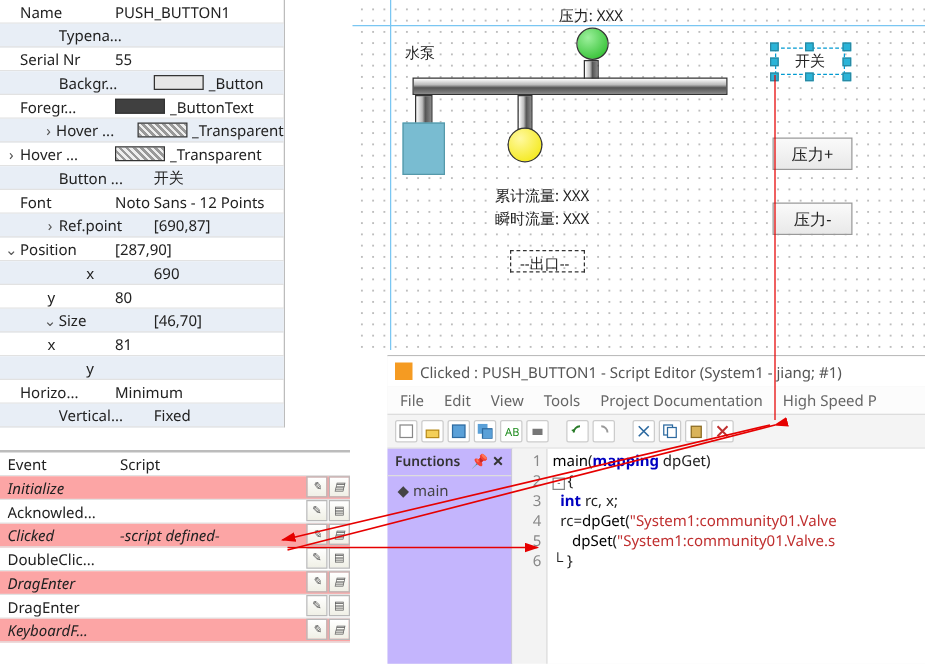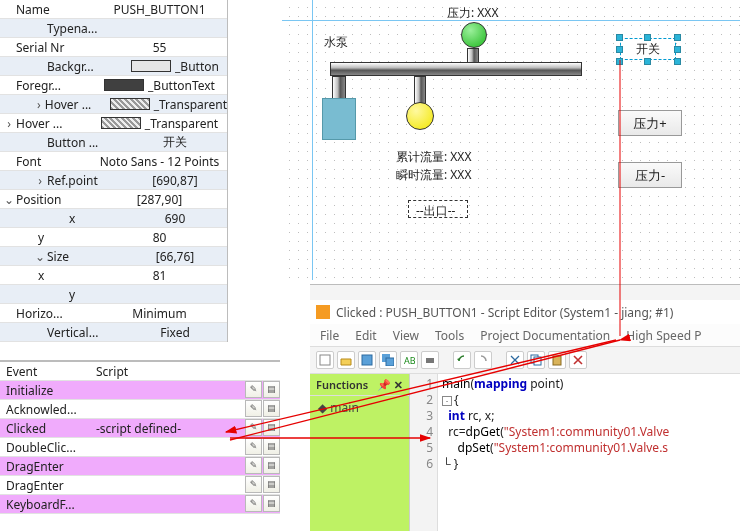--- a/index.html
+++ b/index.html
@@ -4,31 +4,31 @@
 <style>
 * { box-sizing: border-box; font-family: "Segoe UI", "Noto Sans", Tahoma, sans-serif; }
 body { margin: 0; width: 740px; height: 531px; background: #fff; font-size: 12px; color: #222; overflow: hidden; position: relative; }
 
 
 .propgrid { position: absolute; left: 0; top: 0; width: 228px; border-right: 1px solid #bcbcbc; }
 .propgrid .row { display: flex; align-items: center; height: 19px; border-bottom: 1px solid #e2e2e2; padding-left: 2px; }
 .propgrid .row.alt { background: #e8eef6; padding-left: 33px; }
 .propgrid .exp { width: 14px; text-align: center; color: #555; cursor: pointer; }
 .propgrid .lbl { width: 72px; white-space: nowrap; overflow: hidden; text-overflow: ellipsis; }
-.propgrid .val { flex: 1; padding-left: 4px; display: flex; align-items: center; gap: 4px; justify-content: center; }
+.propgrid .val { flex: 1; padding-left: 4px; display: flex; align-items: center; gap: 4px; }
 .swatch { width: 40px; height: 12px; border: 1px solid #333; }
 .sw-btn { background: #e6e6e6; }
 .sw-btntext { background: #404040; }
 .sw-trans { background: repeating-linear-gradient(45deg,#999, #999 2px, #eee 2px, #eee 4px); }
 .propgrid .indent { padding-left: 22px; }
 
 
 .events { position: absolute; left: 0; top: 360px; width: 280px; border-top: 2px solid #bcbcbc; }
 .events .row { display: flex; align-items: center; height: 19px; border-bottom: 1px solid #e2e2e2; padding-left: 6px; }
-.events .row.alt { background: #f0abfc; }
+.events .row.alt { background: #fca5a5; font-style: italic; }
 .events .row.hdr { font-weight: 400; }
 .events .ename { width: 90px; overflow: hidden; text-overflow: ellipsis; white-space: nowrap; }
 .events .eval { flex: 1; }
 .events .btnstack { display: flex; flex-direction: row; gap: 1px; height: 18px; }
 .events .ib { width: 17px; height: 17px; border: 1px solid #b9b9b9; background: linear-gradient(#fff,#f0f0e6); font-size: 9px; line-height: 14px; text-align: center; color: #555; }
 
 
 .canvas { position: absolute; left: 282px; top: 0; right: 0; height: 280px;
   background: #fff; background-image: radial-gradient(#bdbdbd 0.6px, transparent 0.6px);
   background-size: 9px 9px; background-position: 3px 3px; }
@@ -44,27 +44,27 @@
 .switch { position: absolute; width: 56px; height: 22px; border: 1px dashed #009ad1; background: #fff; text-align: center; line-height: 20px; }
 .handle { position: absolute; width: 7px; height: 7px; background: #2bb4d8; border: 1px solid #2989a3; }
 .pressbtn { position: absolute; width: 64px; height: 26px; border: 1px solid #999; background: linear-gradient(#fafafa,#e9e9e9); text-align: center; line-height: 24px; font-size: 13px; }
 .outline-dash { position: absolute; border: 1px dashed #333; }
 
 
 svg.arrows { position: absolute; left: 0; top: 0; width: 740px; height: 531px; pointer-events: none; }
 
 
 .editor { position: absolute; left: 310px; top: 284px; width: 430px; height: 247px; background: #f4f4f4; border-top: 1px solid #bcbcbc; }
-.editor .title { height: 24px; display: flex; align-items: center; gap: 6px; padding: 0 6px; background: #fff; font-size: 12px; color: #555; margin-top: 15px; }
+.editor .title { height: 24px; display: flex; align-items: center; gap: 6px; padding: 0 6px; background: #fff; font-size: 12px; color: #555; }
 .editor .title .orange { width: 14px; height: 14px; background: #f59b22; display: inline-block; }
 .editor .menu { height: 22px; display: flex; align-items: center; gap: 16px; padding: 0 10px; color: #666; background: #fcfcfc; }
 .editor .toolbar { height: 28px; display: flex; align-items: center; gap: 3px; padding: 0 6px; background: #f4f4f4; border-top: 1px solid #ddd; border-bottom: 1px solid #ddd; }
 .editor .tico { width: 18px; height: 18px; border: 1px solid #ccc; background: #fff; border-radius: 2px; display: inline-flex; align-items: center; justify-content: center; }
 .editor .body { display: flex; height: calc(100% - 74px); }
-.editor .funcs { width: 100px; background: #bef264; border-right: 1px solid #ccc; display: flex; flex-direction: column; }
+.editor .funcs { width: 100px; background: #c4b5fd; border-right: 1px solid #ccc; display: flex; flex-direction: column; }
 .editor .funcs .hdr { font-size: 11px; font-weight: 600; padding: 3px 6px; color: #333; border-bottom: 1px solid #ddd; display: flex; justify-content: space-between; }
 .editor .funcs .item { padding: 3px 8px; color: #444; }
 .editor .code { flex: 1; background: #fff; font-family: "Consolas","Courier New",monospace; font-size: 12px; display: flex; }
 .editor .gut { width: 28px; text-align: right; color: #888; background: #f3f3f3; border-right: 1px solid #ddd; padding: 2px 4px 2px 0; line-height: 16px; white-space: pre; }
 .editor .src { padding: 2px 4px; line-height: 16px; white-space: pre; }
 .kw { color: #0000c0; font-weight: bold; }
 .ty { color: #0000c0; font-weight: bold; }
 .fn { color: #000; }
 .st { color: #c03030; }
 .foldbox { display:inline-block; width:10px; height:10px; border:1px solid #888; font-size:8px; line-height:8px; text-align:center; margin-right:2px; color:#555;}
@@ -166,21 +166,21 @@
         <span class="exp"></span>
         <span class="lbl indent">y</span>
         <span class="val">
           <span>80</span>
         </span>
       </div>
       <div class="row alt">
         <span class="exp">⌄</span>
         <span class="lbl">Size</span>
         <span class="val">
-          <span>[66,76]</span>
+          <span>[46,70]</span>
         </span>
       </div>
       <div class="row">
         <span class="exp"></span>
         <span class="lbl indent">x</span>
         <span class="val">
           <span>81</span>
         </span>
       </div>
       <div class="row alt">
@@ -391,21 +391,21 @@
         </div>
       <div class="item">◆ <span>main</span></div>
     </div>
     <div class="code">
       <div class="gut">1
 2
 3
 4
 5
 6</div>
-      <div class="src"><span class="fn">main</span><span>(</span><span class="kw">mapping</span><span> point)</span>
+      <div class="src"><span class="fn">main</span><span>(</span><span class="kw">mapping</span><span> dpGet)</span>
 <span class="foldbox">-</span><span>{</span>
 <span>  </span><span class="ty">int</span><span> rc, x;</span>
 <span>  rc=</span><span class="fn">dpGet</span><span>(</span><span class="st">"System1:community01.Valve</span>
 <span>     </span><span class="fn">dpSet</span><span>(</span><span class="st">"System1:community01.Valve.s</span>
 <span>└ </span><span>}</span></div>
     </div>
   </div>
 </div>
 
 <svg class="arrows">

